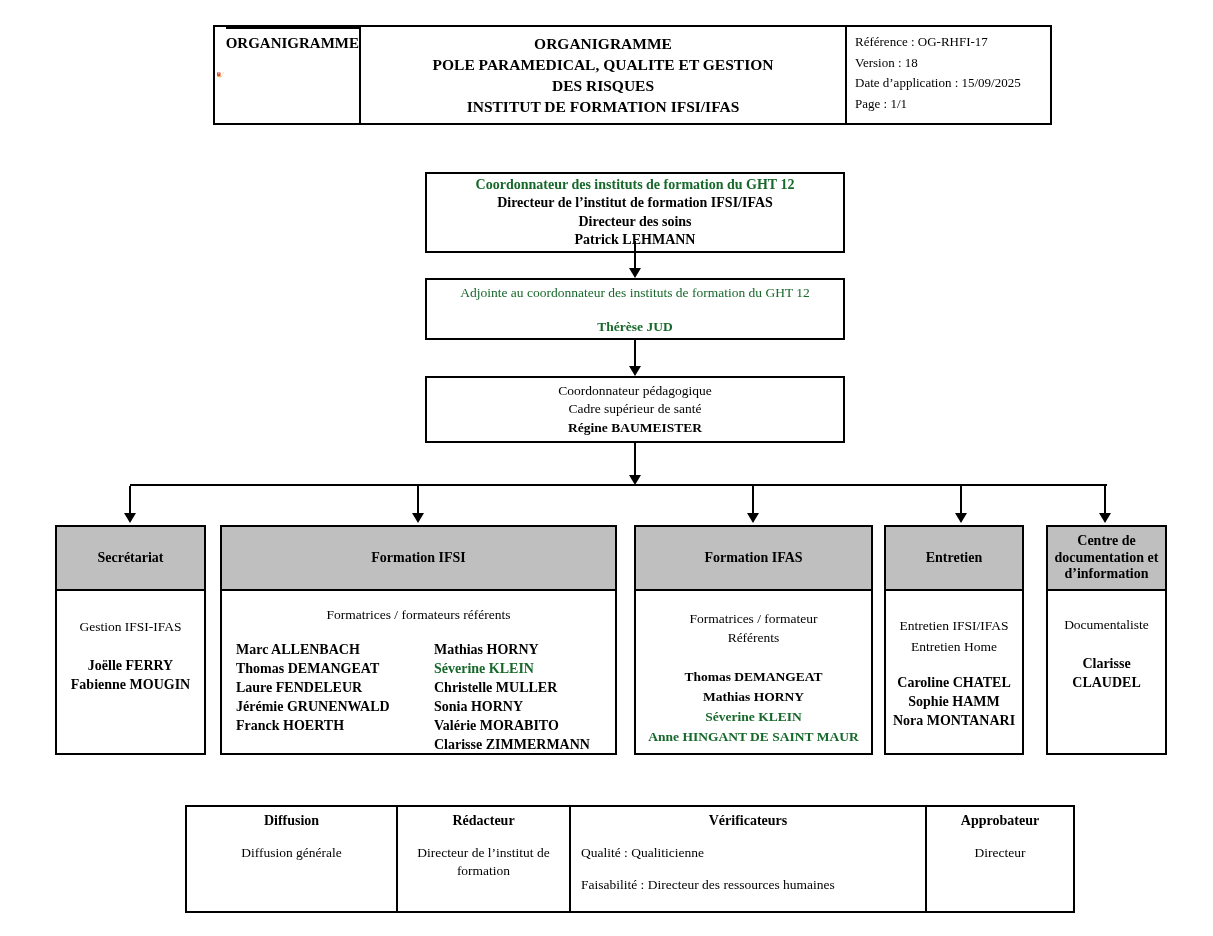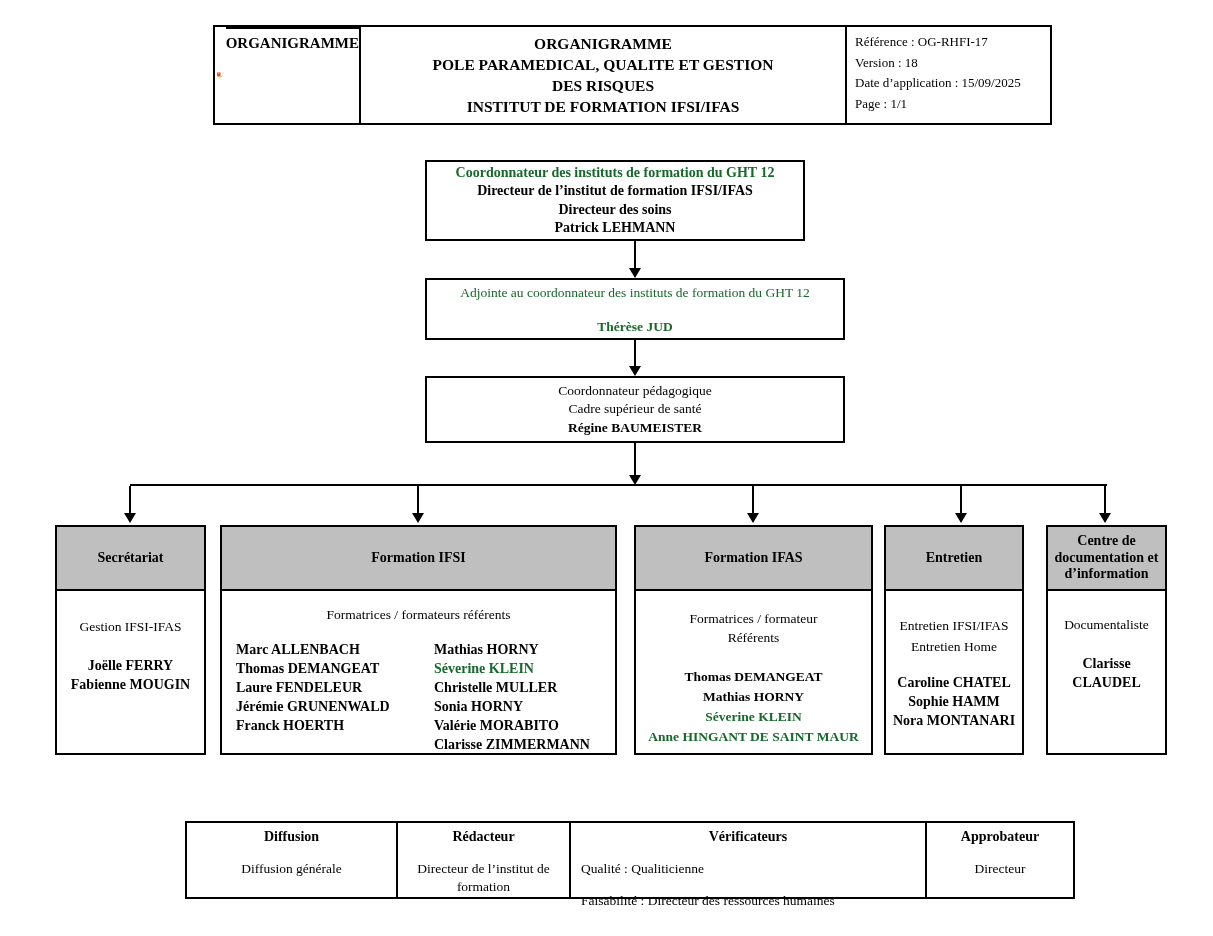--- a/index.html
+++ b/index.html
@@ -14,21 +14,21 @@
   
   .header-table{position:absolute;left:213px;top:25px;width:839px;height:100px;border:2px solid var(--ink);display:flex;}
   .logo-cell{width:146px;border-right:2px solid var(--ink);display:flex;flex-direction:row;}
   .logo-area{flex:1;display:flex;align-items:center;justify-content:center;overflow:hidden;}
   .logo-label{border-top:2px solid var(--ink);height:30px;display:flex;align-items:center;justify-content:center;font-weight:bold;font-size:15px;}
   .title-cell{flex:1;border-right:2px solid var(--ink);display:flex;flex-direction:column;justify-content:center;align-items:center;font-weight:bold;font-size:15.5px;line-height:21px;text-align:center;}
   .meta-cell{width:203px;padding:5px 8px;font-size:13px;line-height:20.5px;}
 
   
   .node{position:absolute;border:2px solid var(--ink);display:flex;flex-direction:column;justify-content:center;text-align:center;background:#fff;}
-  .node-1{left:425px;top:160px;width:380px;height:81px;font-size:14px;line-height:18.5px;}
+  .node-1{left:425px;top:172px;width:420px;height:81px;font-size:14px;line-height:18.5px;}
   .node-2{left:425px;top:278px;width:420px;height:62px;font-size:13.5px;line-height:19px;gap:15px;}
   .node-3{left:425px;top:376px;width:420px;height:67px;font-size:13.5px;line-height:18.5px;}
 
   
   .vline{position:absolute;width:2px;background:var(--ink);}
   .hline{position:absolute;height:2px;background:var(--ink);}
   .arrow{position:absolute;width:0;height:0;border-left:6px solid transparent;border-right:6px solid transparent;border-top:10px solid var(--ink);}
 
   
   .dept{position:absolute;top:525px;height:230px;border:2px solid var(--ink);background:#fff;}
@@ -51,21 +51,21 @@
   .ifas-sub{padding-top:18px;line-height:19px;}
   .ifas-names{margin-top:20px;line-height:20px;font-size:13.5px;}
 
   .ent-sub{padding-top:24px;line-height:21px;}
   .ent-names{margin-top:16px;font-size:14px;line-height:19px;}
 
   .doc-sub{padding-top:24px;line-height:19px;}
   .doc-names{margin-top:20px;font-size:14px;line-height:19px;padding:0 10px;}
 
   
-  .approval{position:absolute;left:185px;top:805px;width:890px;height:78px;border:2px solid var(--ink);display:flex;font-size:13.5px;margin-top:16px;}
+  .approval{position:absolute;left:185px;top:805px;width:890px;height:108px;border:2px solid var(--ink);display:flex;font-size:13.5px;}
   .ap-cell{border-right:2px solid var(--ink);padding-top:6px;}
   .ap-cell:last-child{border-right:none;}
   .ap-diffusion{width:211px;text-align:center;}
   .ap-redacteur{width:173px;text-align:center;}
   .ap-verif{width:356px;text-align:left;}
   .ap-approb{flex:1;text-align:center;}
   .ap-title{font-weight:bold;font-size:14px;text-align:center;}
   .ap-body .ln{margin-top:15px;line-height:17px;}
   .ap-redacteur .ap-body{padding:0 12px;}
   .ap-redacteur .ap-body .ln{line-height:18px;}

